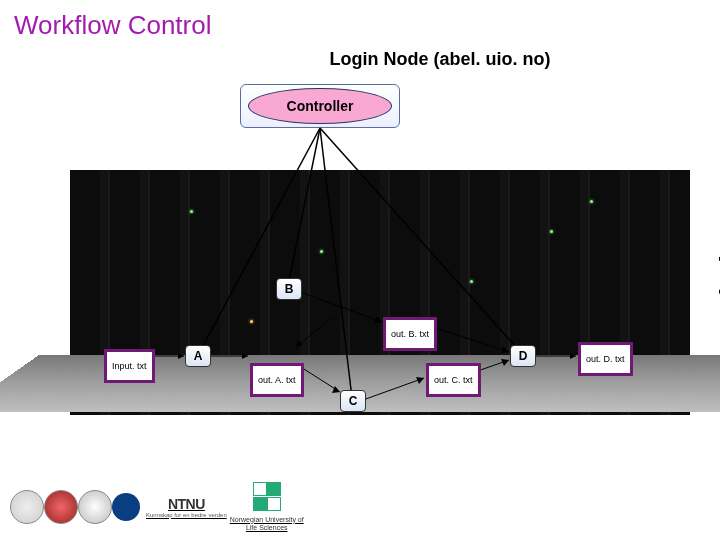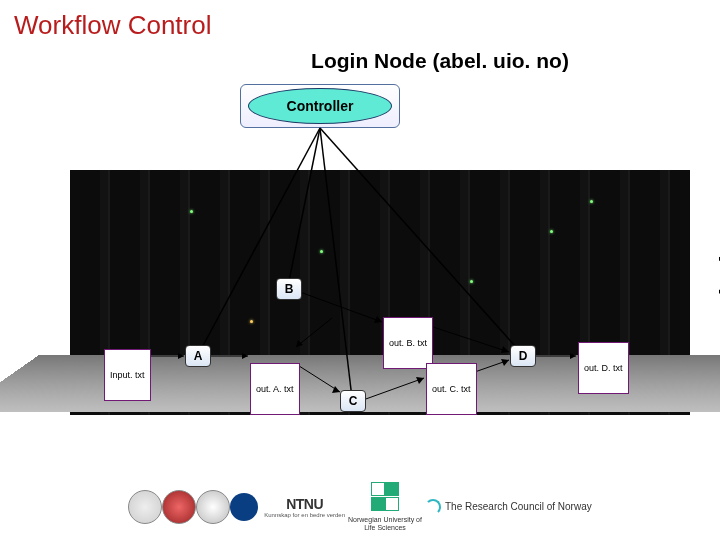--- a/index.html
+++ b/index.html
@@ -1,33 +1,33 @@
 <!DOCTYPE html>
 <html><head>
 <meta charset="utf-8">
 <style>
   * { box-sizing: border-box; margin: 0; padding: 0; }
   body { width: 720px; height: 540px; font-family: Arial, sans-serif; background: #fff; position: relative; overflow: hidden; }
-  .title { font-size: 26px; font-weight: 400; padding: 10px 12px 0 14px; color: #b91c1c; }
-  .subtitle { font-size: 21px; font-weight: bold; text-align: center; margin-left: 160px; margin-top: 8px; }
+  .title { font-size: 26px; font-weight: 400; padding: 10px 12px 0 14px; color: #a21caf; }
+  .subtitle { font-size: 18px; font-weight: bold; text-align: center; margin-left: 160px; margin-top: 8px; }
   .controller-wrap { position: absolute; top: 84px; left: 240px; }
   .controller-rect { width: 160px; height: 44px; border: 1px solid #526f9e; border-radius: 6px; background: linear-gradient(#fff,#eef); position: relative; }
-  .controller-ellipse { position: absolute; top: 4px; left: 8px; width: 144px; height: 36px; border: 1px solid #1e3a66; border-radius: 50%; background: #5eead4; display: flex; align-items: center; justify-content: center; font-size: 14px; font-weight: bold; }
+  .controller-ellipse { position: absolute; top: 4px; left: 8px; width: 144px; height: 36px; border: 1px solid #1e3a66; border-radius: 50%; background: #f9a8d4; display: flex; align-items: center; justify-content: center; font-size: 14px; font-weight: bold; }
   .dc { position: absolute; top: 170px; left: 70px; width: 620px; height: 245px; background: #222; }
   .dc::before { content: ""; position: absolute; inset: 0; background:
     repeating-linear-gradient(90deg, #0a0a0a 0 30px, #111 30px 38px, #1a1a1a 38px 40px),
     repeating-linear-gradient(0deg, rgba(255,255,255,0.02) 0 4px, rgba(0,0,0,0.3) 4px 8px);
     opacity: 0.9; }
   .dc::after { content: ""; position: absolute; bottom: 0; left: -5%; right: -5%; height: 60px; background: linear-gradient(#777, #bfbfbf); transform: perspective(200px) rotateX(40deg); transform-origin: top; }
   .light { position: absolute; width: 3px; height: 3px; background: #7eff7e; border-radius: 50%; box-shadow: 0 0 3px #7eff7e; }
   .vlabel { position: absolute; right: 6px; top: 255px; font-size: 28px; font-weight: bold; transform: rotate(-90deg); transform-origin: right top; color: #000; }
   svg.lines { position: absolute; top: 0; left: 0; width: 720px; height: 420px; pointer-events: none; }
   .node { position: absolute; width: 26px; height: 22px; border: 1px solid #333; border-radius: 4px; background: linear-gradient(#fff,#dbe6f5); display: flex; align-items: center; justify-content: center; font-size: 12px; font-weight: bold; }
-  .filebox { position: absolute; border: 1px solid #701a75; background: #fff; font-size: 9px; padding: 20px 5px; }
-  .footer { position: absolute; bottom: 6px; left: 0; right: 0; height: 55px; display: flex; align-items: center; justify-content: center; padding: 0 10px; }
+  .filebox { position: absolute; border: 3px solid #701a75; background: #fff; font-size: 9px; padding: 9px 5px; }
+  .footer { position: absolute; bottom: 6px; left: 0; right: 0; height: 55px; display: flex; align-items: center; justify-content: flex-start; padding: 0 10px; text-decoration: underline; }
   .logo { display: flex; flex-direction: column; align-items: center; font-size: 7px; color: #333; text-align: center; }
   .crest { width: 34px; height: 34px; border-radius: 50%; border: 1px solid #888; background: radial-gradient(#eee,#ccc); }
   .crest.red { background: radial-gradient(#e66,#922); }
   .crest.uit { background: radial-gradient(#fff,#bbb); }
   .ntnu { display: flex; align-items: center; gap: 6px; }
   .ntnu-badge { width: 28px; height: 28px; border-radius: 50%; background: #0a3e82; }
   .ntnu-text { font-size: 14px; font-weight: bold; letter-spacing: -0.5px; }
   .ntnu-sub { font-size: 6px; color: #555; }
   .umb { display: flex; align-items: center; gap: 4px; }
   .umb-sq { width: 14px; height: 14px; border: 1px solid #2a7; display: inline-block; }
@@ -109,14 +109,13 @@
         <div>
           <div class="ntnu-text">NTNU</div>
           <div class="ntnu-sub">Kunnskap for en bedre verden</div>
         </div>
       </div>
   </div>
   <div class="logo umb">
     <div><span class="umb-sq"></span><span class="umb-sq g"></span><br><span class="umb-sq g"></span><span class="umb-sq"></span></div>
     <div class="umb-text">Norwegian University of Life Sciences</div>
   </div>
-  <div class="rcn"><span class="arc"></span><span>The Research Council of Norway</span></div>
 </div>
 
 </body></html>

